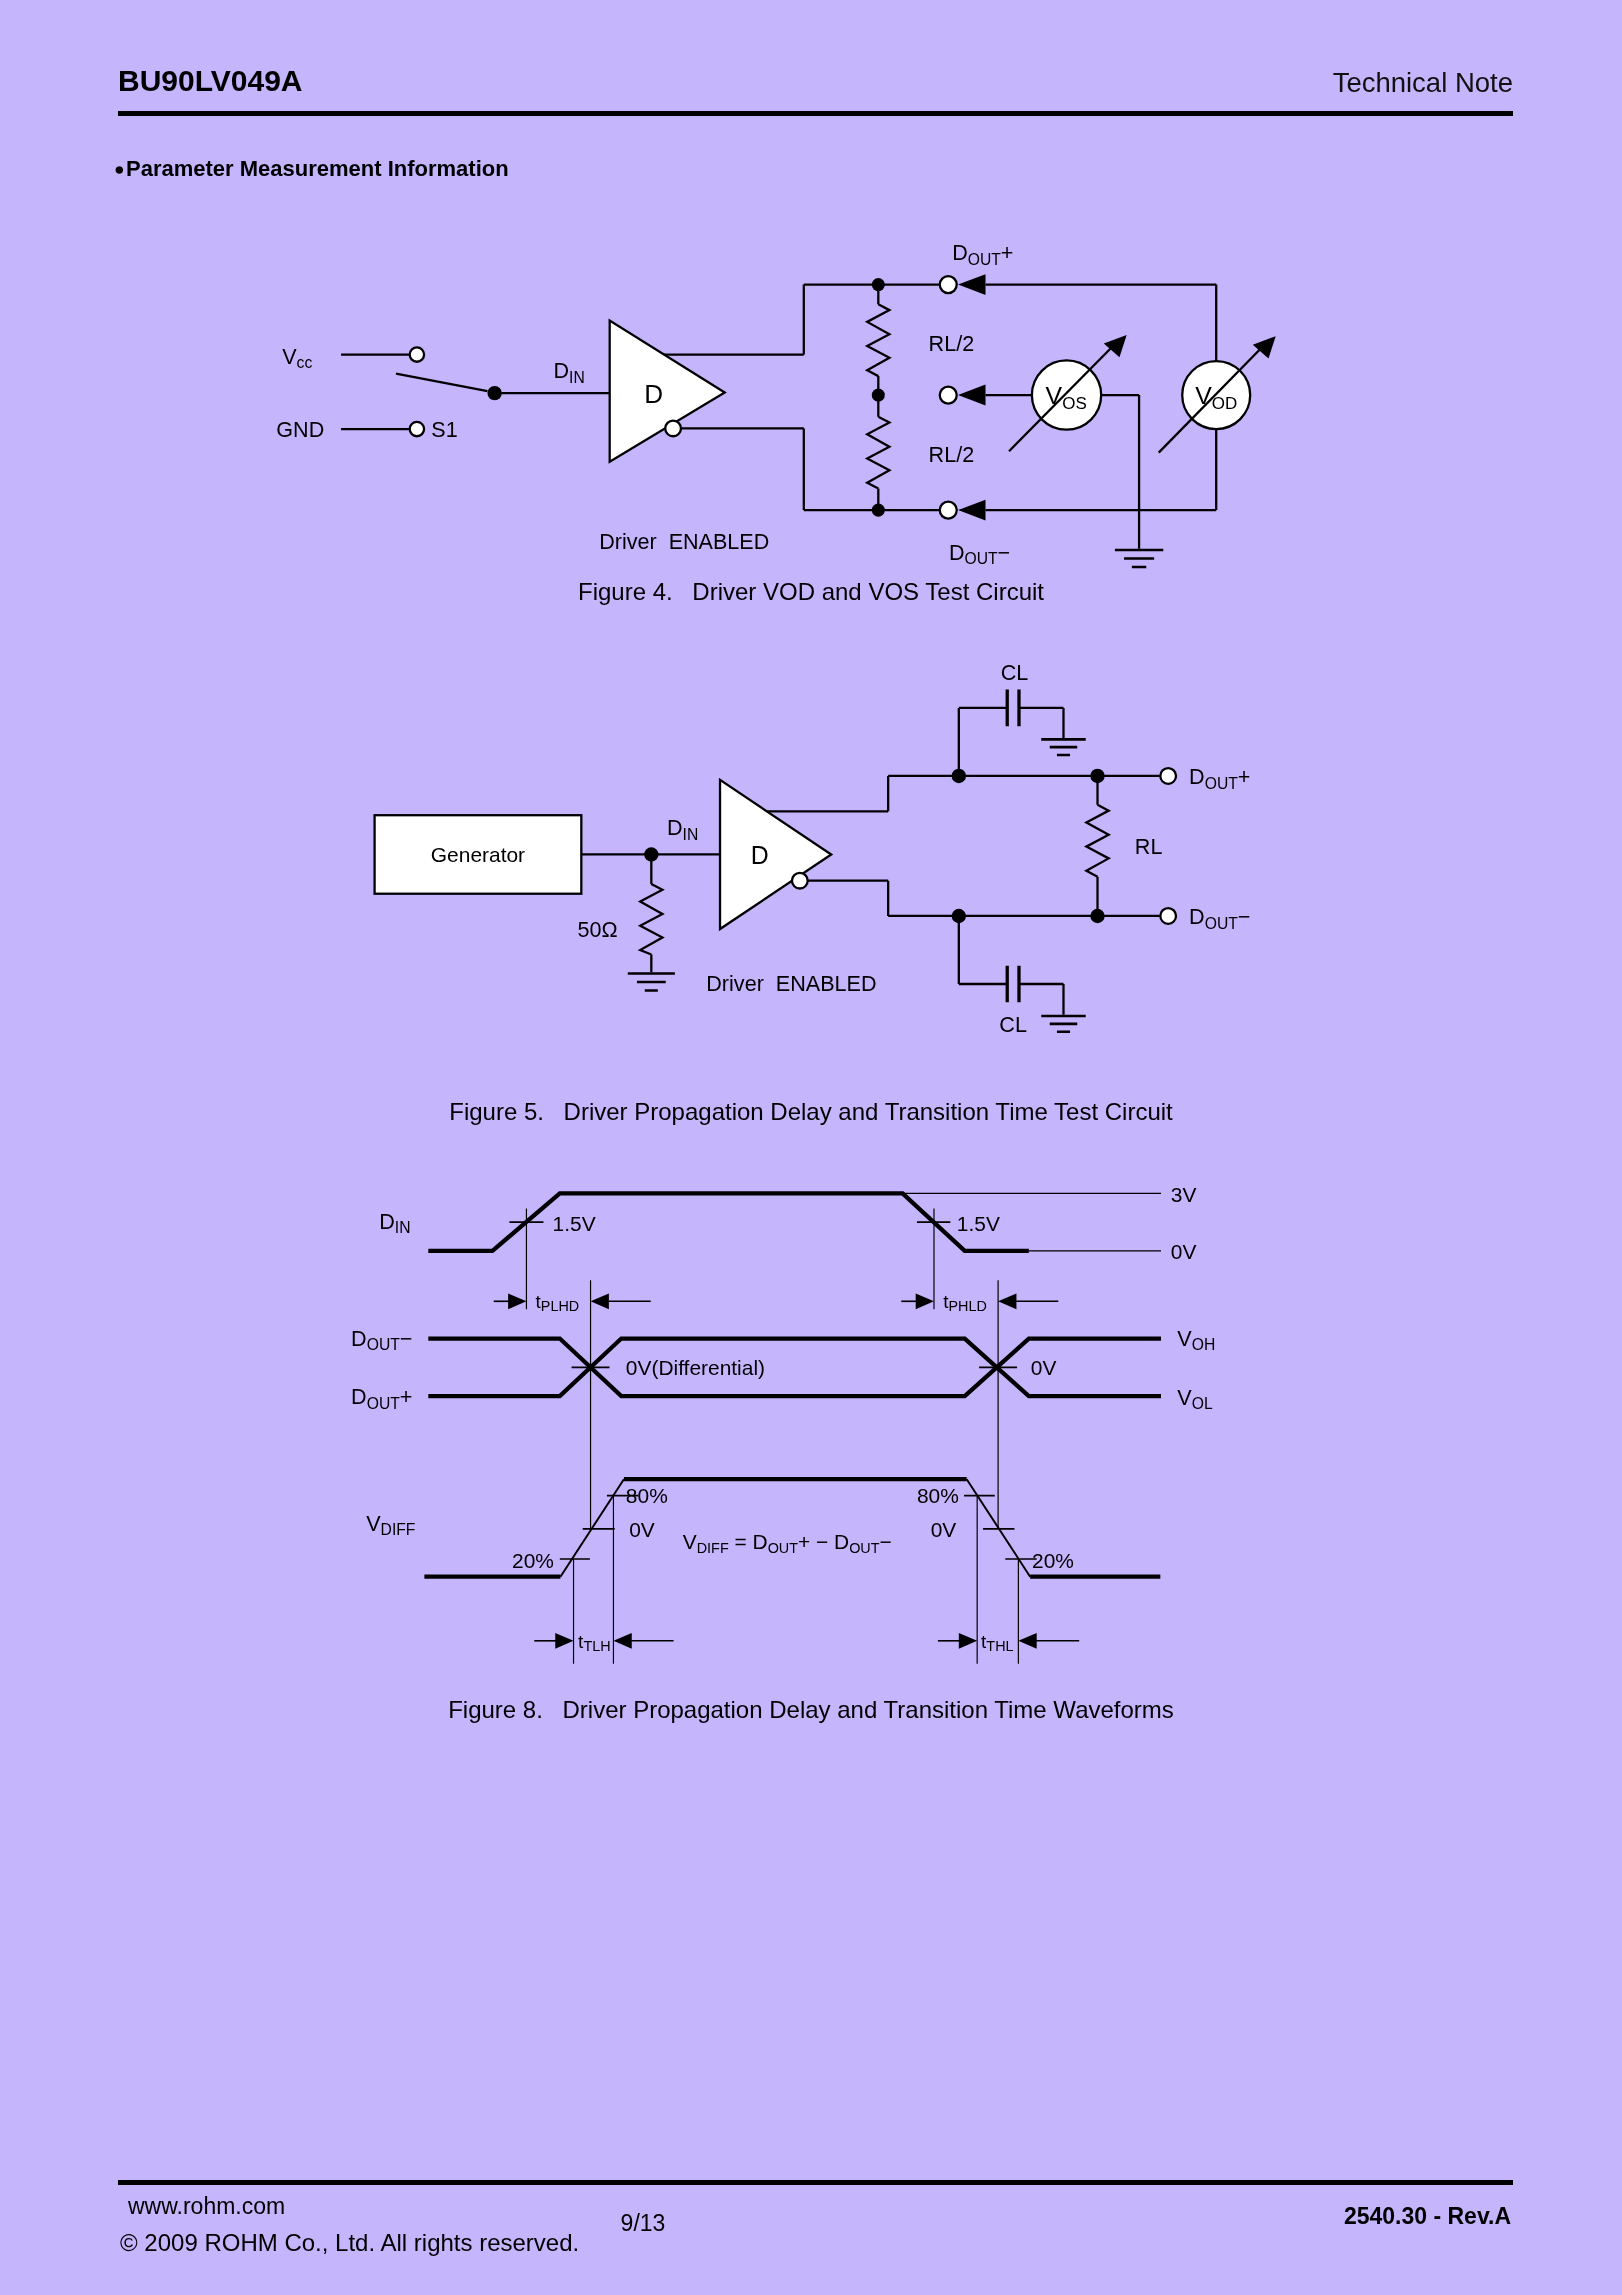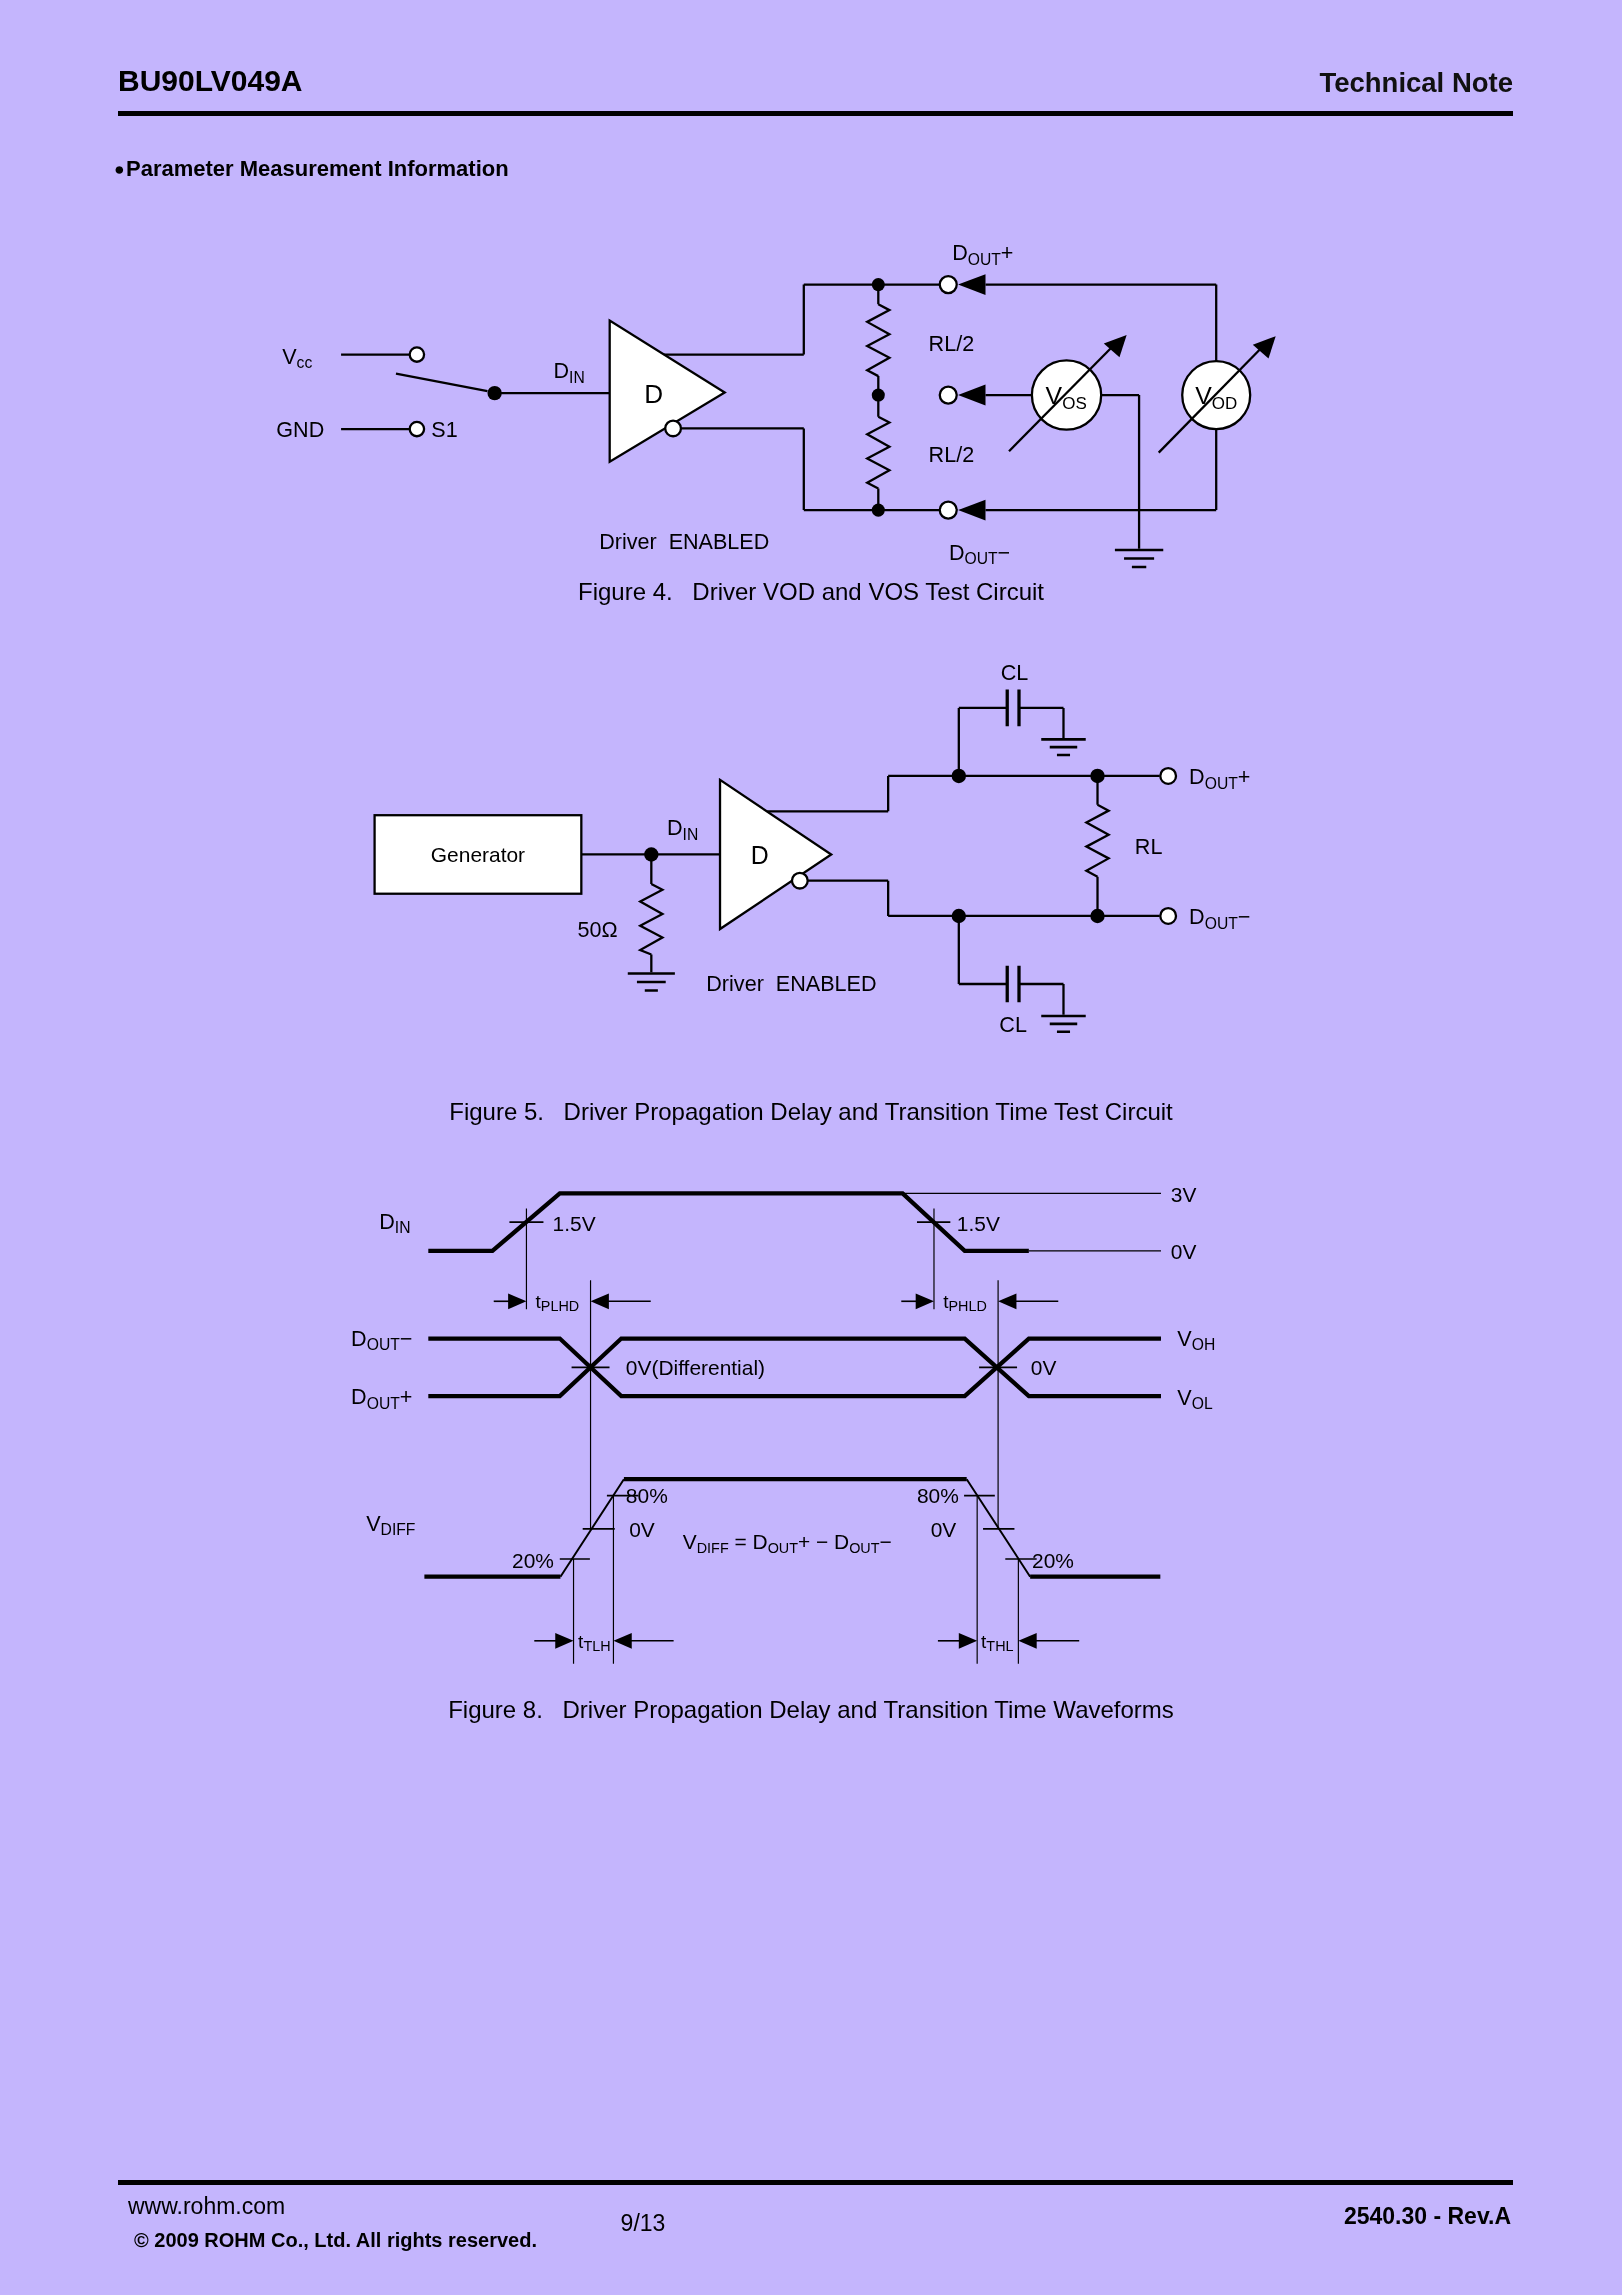--- a/index.html
+++ b/index.html
@@ -1,29 +1,29 @@
 <!DOCTYPE html>
 <html style="font-size:10.5px"><head>
 <meta charset="utf-8">
 <style>
   html,body{margin:0;padding:0;background:#888;}
   .page{position:relative;width:1622px;height:2295px;background:#c4b5fd;
         font-family:"Liberation Sans", sans-serif;color:#000;overflow:hidden;}
   .abs{position:absolute;}
   .product-title{left:118px;top:64px;font-size:30px;font-weight:bold;letter-spacing:0px;}
-  .doc-type{right:109px;top:67px;font-size:27.5px;font-weight:bold;color:#111;}
+  .doc-type{right:109px;top:67px;font-size:27.5px;font-weight:normal;color:#111;}
   .rule{left:118px;width:1395px;height:5.2px;background:#000;}
   .rule-top{top:111px;}
   .rule-bottom{top:2180px;height:4.6px;}
   .section-heading{left:114px;top:156px;font-size:22px;font-weight:bold;display:flex;align-items:center;}
   .section-heading .bullet{font-size:17.7px;margin-right:1.3px;}
   .caption{left:0;width:1622px;text-align:center;font-size:24px;color:#000;}
   .caption .cap-label{margin-right:19.6px;}
   .footer-site{left:128px;top:2193px;font-size:23px;}
-  .footer-copy{left:134px;top:2229px;font-size:20px;font-weight:bold;}
+  .footer-copy{left:120px;top:2229px;font-size:24px;}
   .footer-page{left:0;width:1286px;top:2210px;text-align:center;font-size:23px;}
   .footer-rev{right:111px;top:2203px;font-size:23px;font-weight:bold;}
   svg{position:absolute;overflow:visible;}
   svg text{font-family:"Liberation Sans", sans-serif;fill:#000;}
   .lbl{font-size:33px;}
   .sub{font-size:24px;}
   .big{font-size:40px;}
   .mlbl{font-size:38px;}
   .msub{font-size:26px;}
   .wlbl{font-size:32px;}

